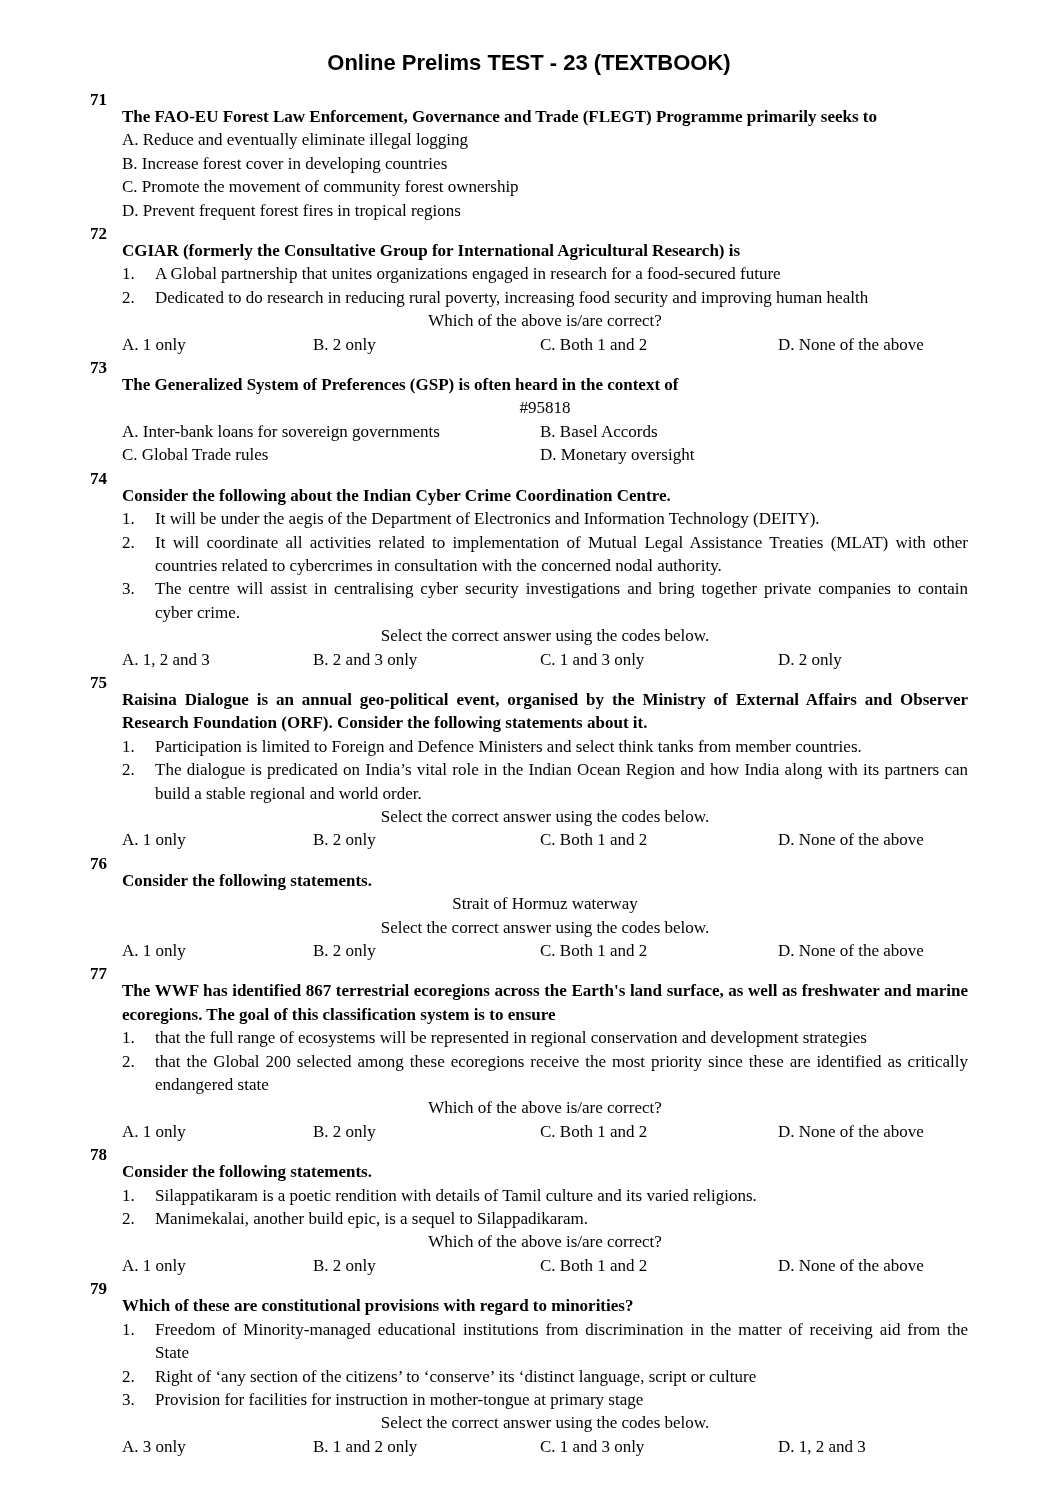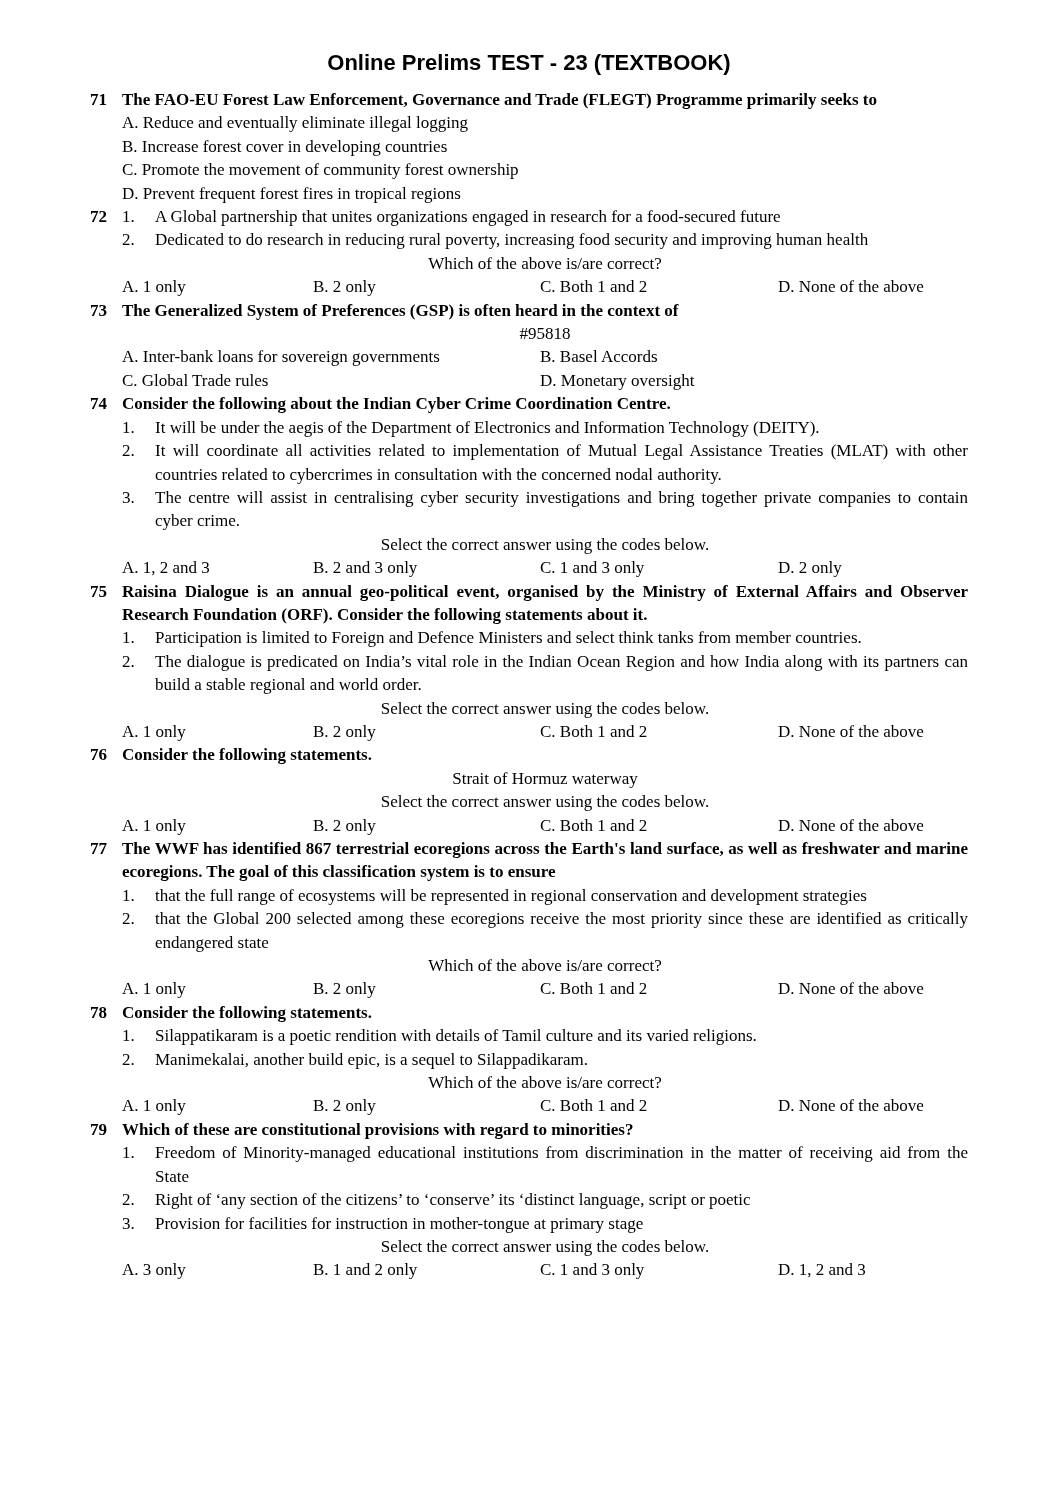--- a/index.html
+++ b/index.html
@@ -26,21 +26,21 @@
   .content {
     margin: 11px 90px 0 90px; 
     font-family: Liberation Serif, serif;
   }
   .question { display: flex; }
   .qnum {
     flex: none;
     width: 32px;
     font-weight: bold;
   }
-  .qbody { flex: 1; min-width: 0; }
+  .qbody { flex: 1; min-width: 0; margin-top: 17px; }
   .qheading { font-weight: bold; text-align: justify; }
   .qline { text-align: center; }
   .qitem { display: flex; }
   .qitem-marker { flex: none; width: 33px; }
   .qitem-text { flex: 1; min-width: 0; text-align: justify; }
   .opts4 {
     display: grid;
     grid-template-columns: 191px 227px 238px 1fr;
   }
   .opts2 {
@@ -62,20 +62,21 @@
           <div class="qheading">The FAO-EU Forest Law Enforcement, Governance and Trade (FLEGT) Programme primarily seeks to</div>
           <div class="optv">A. Reduce and eventually eliminate illegal logging</div>
           <div class="optv">B. Increase forest cover in developing countries</div>
           <div class="optv">C. Promote the movement of community forest ownership</div>
           <div class="optv">D. Prevent frequent forest fires in tropical regions</div>
         </div>
       </div>
       <div class="question">
         <div class="qnum">72</div>
         <div class="qbody">
+          <div class="qheading">CGIAR (formerly the Consultative Group for International Agricultural Research) is</div>
           <div class="qitem">
             <span class="qitem-marker">1.</span>
             <span class="qitem-text">A Global partnership that unites organizations engaged in research for a food-secured future</span>
           </div>
           <div class="qitem">
             <span class="qitem-marker">2.</span>
             <span class="qitem-text">Dedicated to do research in reducing rural poverty, increasing food security and improving human health</span>
           </div>
           <div class="qline">Which of the above is/are correct?</div>
           <div class="opts4">
@@ -206,21 +207,21 @@
       <div class="question">
         <div class="qnum">79</div>
         <div class="qbody">
           <div class="qheading">Which of these are constitutional provisions with regard to minorities?</div>
           <div class="qitem">
             <span class="qitem-marker">1.</span>
             <span class="qitem-text">Freedom of Minority-managed educational institutions from discrimination in the matter of receiving aid from the State</span>
           </div>
           <div class="qitem">
             <span class="qitem-marker">2.</span>
-            <span class="qitem-text">Right of ‘any section of the citizens’ to ‘conserve’ its ‘distinct language, script or poetic</span>
+            <span class="qitem-text">Right of ‘any section of the citizens’ to ‘conserve’ its ‘distinct language, script or culture</span>
           </div>
           <div class="qitem">
             <span class="qitem-marker">3.</span>
             <span class="qitem-text">Provision for facilities for instruction in mother-tongue at primary stage</span>
           </div>
           <div class="qline">Select the correct answer using the codes below.</div>
           <div class="opts4">
             <span class="opt">A. 3 only</span>
             <span class="opt">B. 1 and 2 only</span>
             <span class="opt">C. 1 and 3 only</span>

